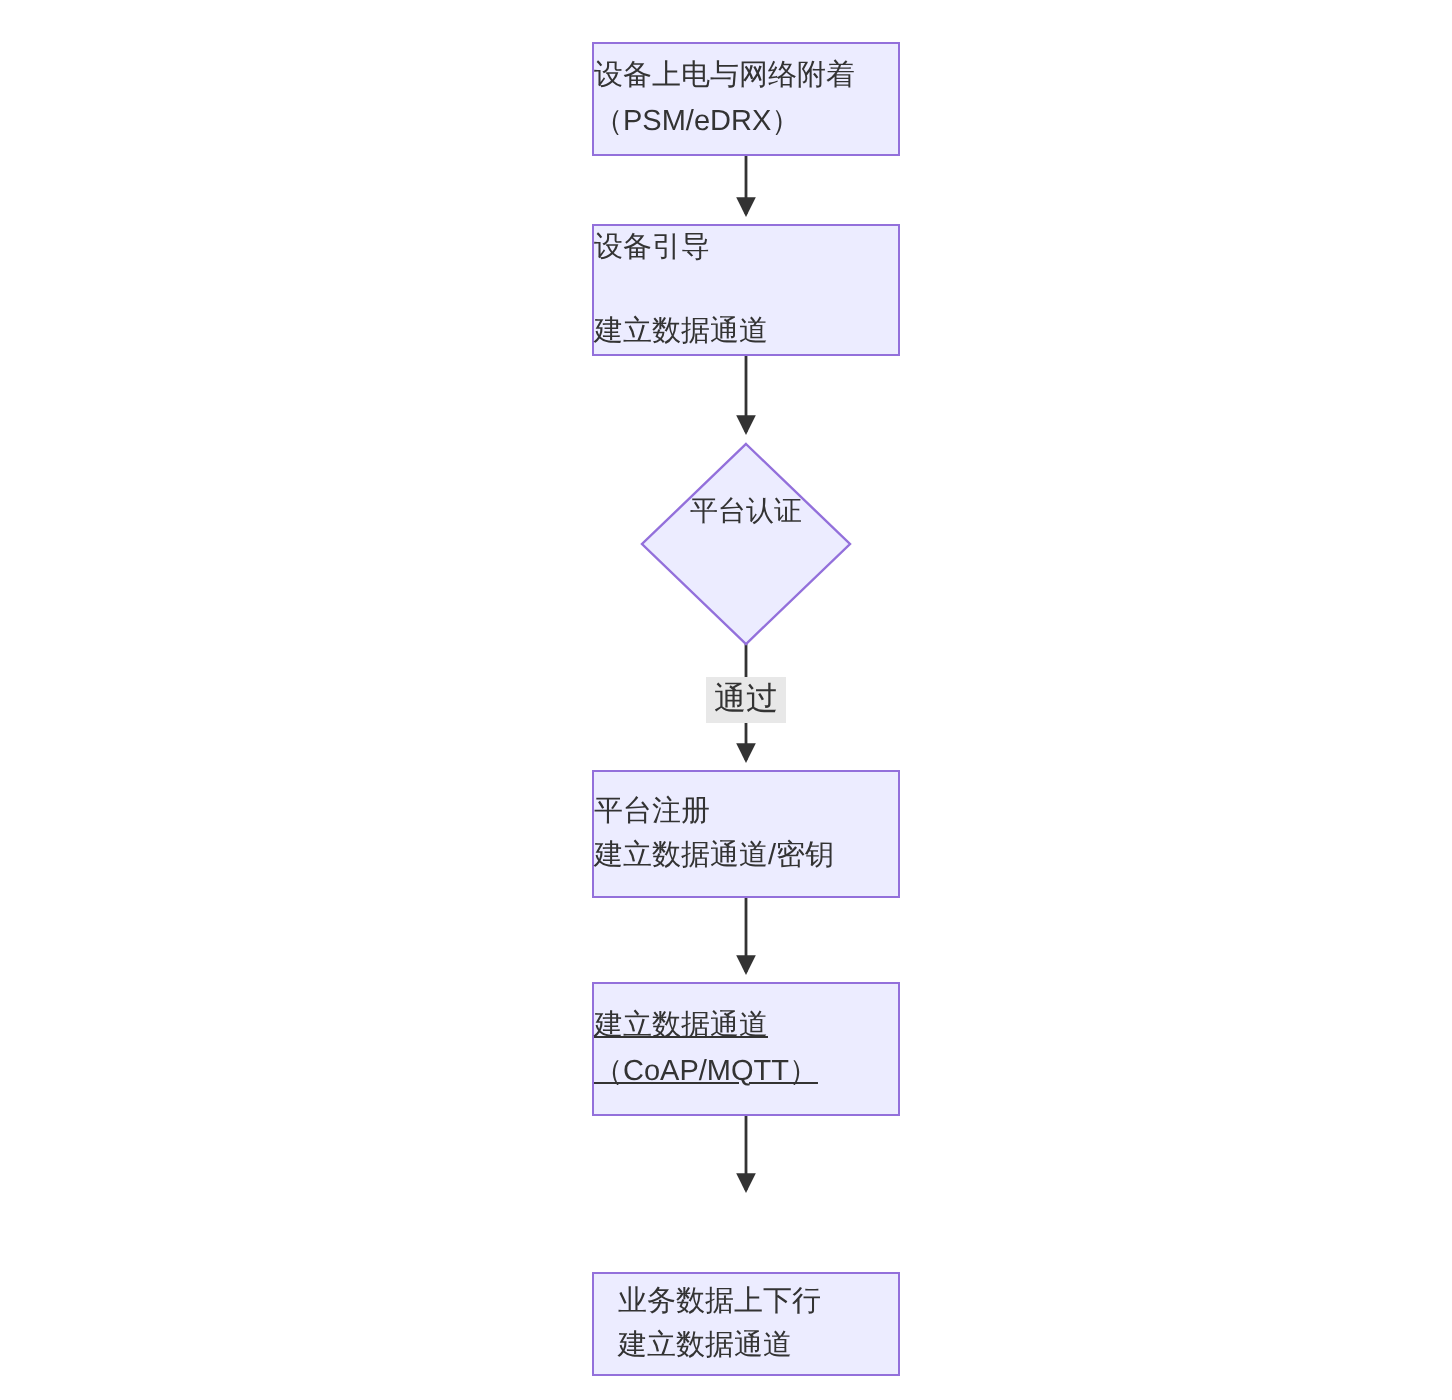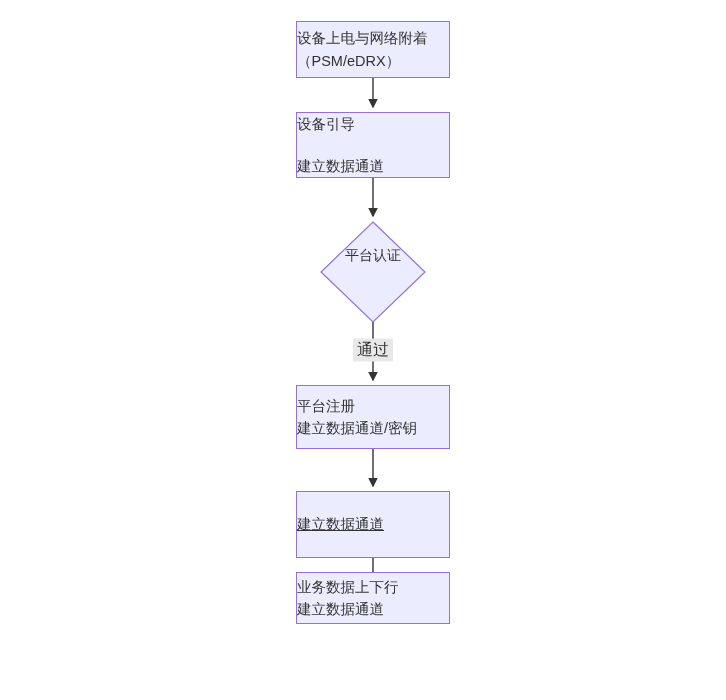--- a/index.html
+++ b/index.html
@@ -51,21 +51,21 @@
     justify-content: center;
     text-align: center;
     font-size: 14.5px;
     line-height: 1.55;
     color: var(--text);
   }
   .n1 { top: 21px;  height: 57px; }
   .n2 { top: 112px; height: 66px; gap: 20px; }
   .n4 { top: 385px; height: 64px; }
   .n5 { top: 491px; height: 67px; text-decoration: underline; }
-  .n6 { top: 572px; height: 52px; }
+  .n6 { top: 636px; height: 52px; padding-left: 12px; }
   .diamond-label {
     position: absolute;
     left: 373px;
     top: 256px;
     transform: translate(-50%, -50%);
     font-size: 14px;
     color: var(--text);
     white-space: nowrap;
   }
   .edge-label {
@@ -115,20 +115,21 @@
 
   <div class="edge-label">通过</div>
 
   <div class="flow-node n4">
     <span>平台注册</span>
     <span>建立数据通道/密钥</span>
   </div>
 
   <div class="flow-node n5">
     <span>建立数据通道</span>
+    <span>（CoAP/MQTT）</span>
   </div>
 
   <div class="flow-node n6">
     <span>业务数据上下行</span>
     <span>建立数据通道</span>
   </div>
 
 </div>
 
 </body></html>

